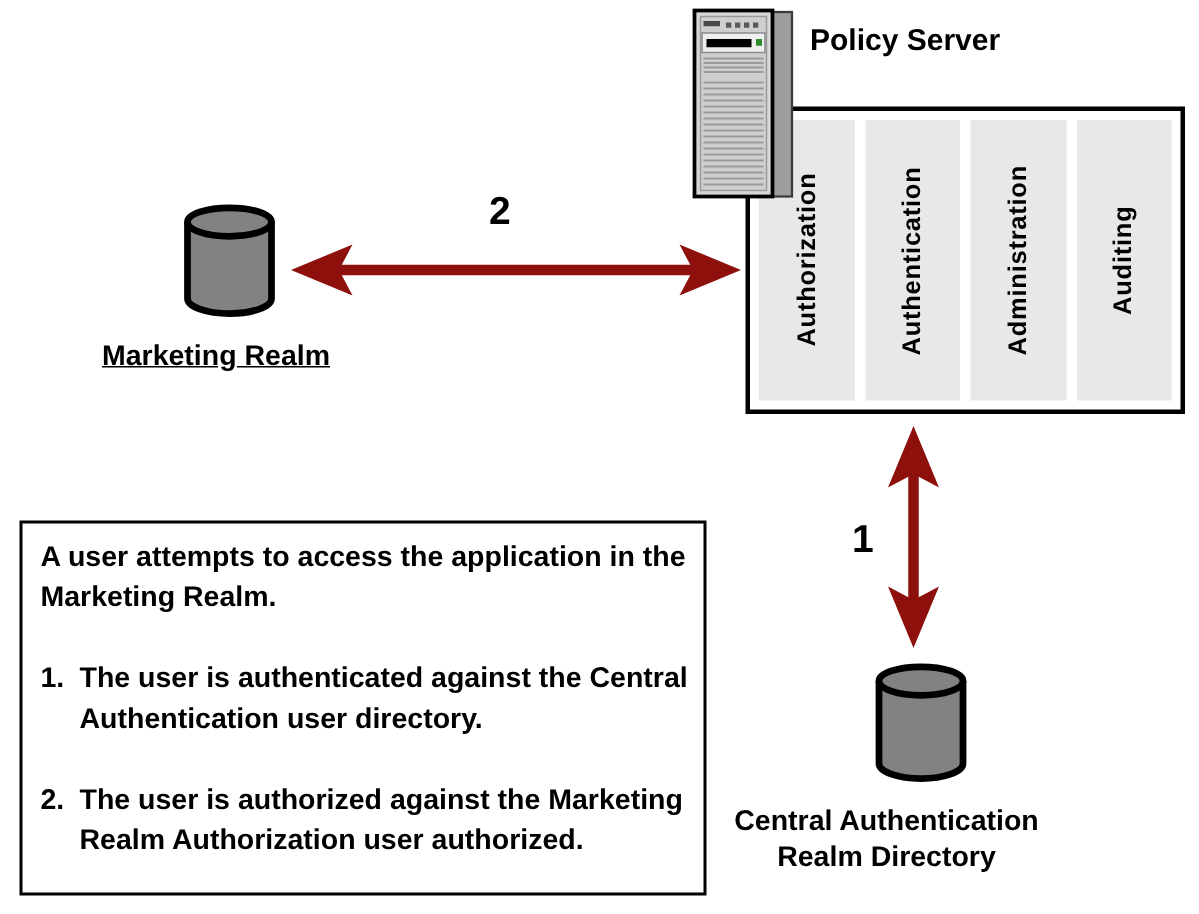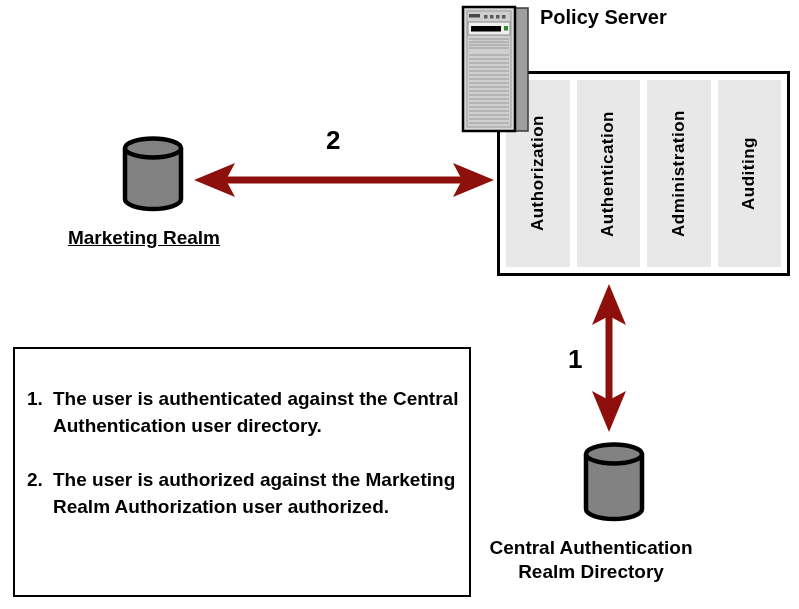--- a/index.html
+++ b/index.html
@@ -37,21 +37,21 @@
   .ps-col span {
     writing-mode: vertical-rl;
     transform: rotate(180deg);
     font-size: 17px;
     font-weight: bold;
     letter-spacing: 0.5px;
     white-space: nowrap;
   }
 
   .ps-title {
-    left: 540px; top: 6px;
+    left: 540px; top: 16px;
     font-size: 20px;
     white-space: nowrap;
   }
 
   .server-icon { left: 461px; top: 5px; z-index: 2; }
 
   
   .dir-label {
     font-size: 19px;
     line-height: 24px;
@@ -164,20 +164,21 @@
   <svg class="abs" style="left:582px; top:442px;" width="64" height="82" viewBox="0 0 64 82">
     <path d="M4,12 L4,67 A28,10 0 0 0 60,67 L60,12" stroke="#000" stroke-width="4.5" fill="#828282"></path>
     <ellipse cx="32" cy="12" rx="28" ry="9.5" stroke="#000" stroke-width="4.5" fill="#828282"></ellipse>
   </svg>
   <div class="abs dir-label cen-label">
     <div>Central Authentication</div>
     <div>Realm Directory</div>
   </div>
 
   <div class="abs note-box">
+    <div class="note-intro">A user attempts to access the application in the Marketing Realm.</div>
     <div class="note-item">
       <span class="num">1.</span>
       <span class="txt">The user is authenticated against the Central Authentication user directory.</span>
     </div>
     <div class="note-item">
       <span class="num">2.</span>
       <span class="txt">The user is authorized against the Marketing Realm Authorization user authorized.</span>
     </div>
   </div>
 

